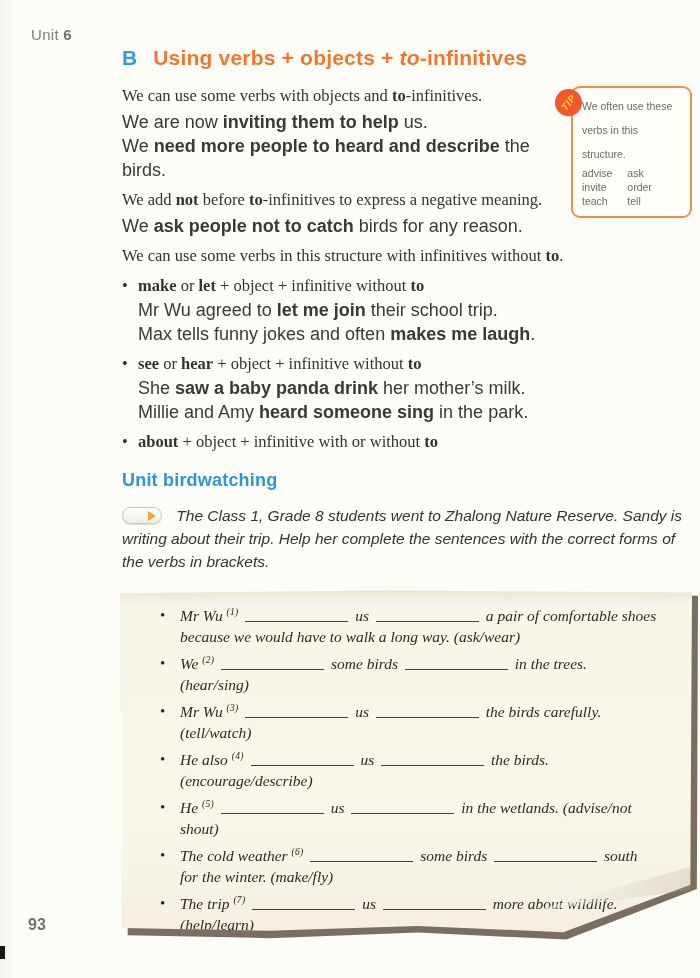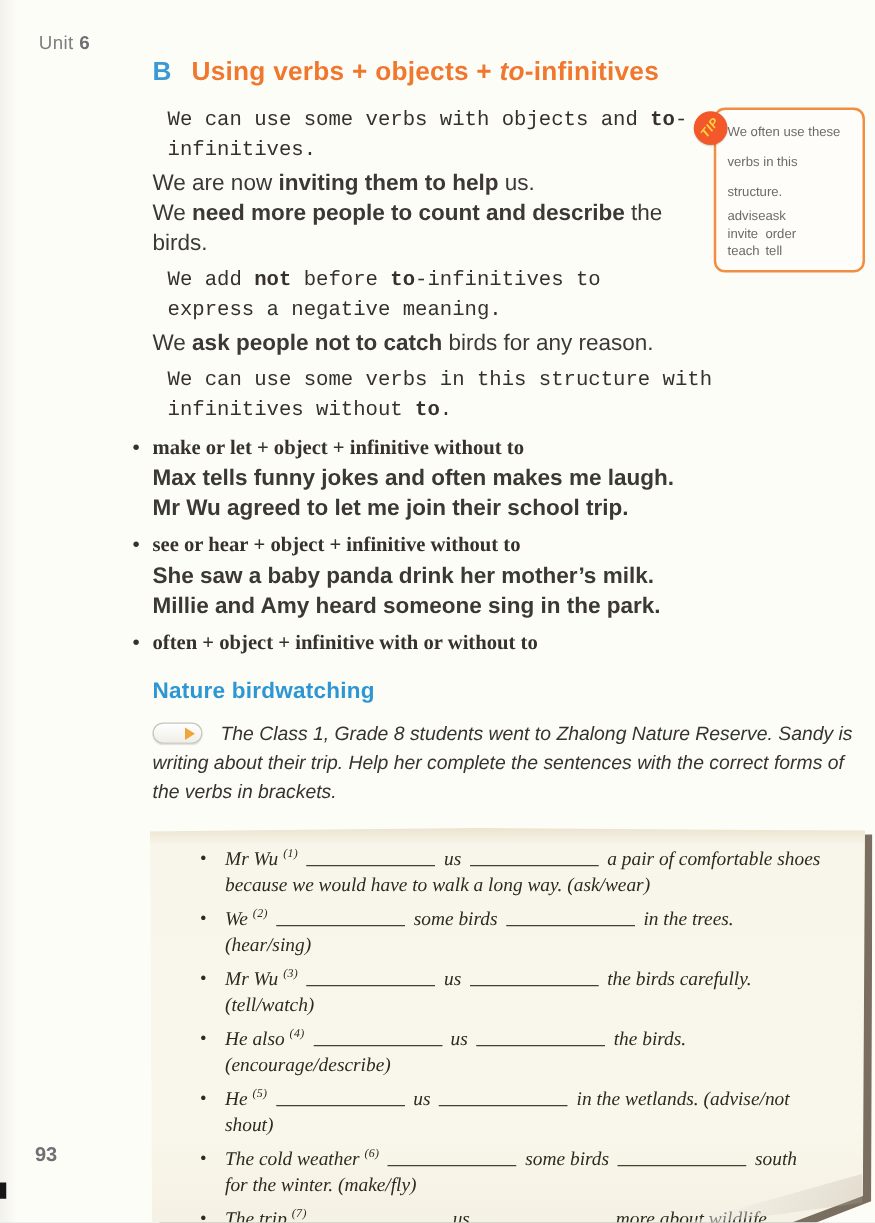--- a/index.html
+++ b/index.html
@@ -37,33 +37,33 @@
   }
   .tip-word {
     color:var(--tip-yellow,#ffd23d); font-style:italic; font-weight:bold; font-size:10px;
     transform:rotate(-52deg); letter-spacing:0.5px;
   }
   .tip-panel {
     margin-left:11px; background:#fffdf9; border:2px solid #f08e44; border-radius:9px;
     padding:6px 6px 7px 9px; font-size:10.5px; color:#6c6b66; line-height:1.35;
   }
   .tip-text { margin:0 0 3px; }
-  .tip-verbs { display:grid; grid-template-columns:auto auto; justify-content:start; }
+  .tip-verbs { display:grid; grid-template-columns:auto auto; column-gap:15px; justify-content:start; }
 
   
   .grammar p { margin:0; line-height:24px; }
   .rule {
-    font-family:Liberation Mono, monospace; font-size:16.5px; color:#36312c;
-    margin:6px 12px 2px !important;
+    font-family:Liberation Serif, serif; font-size:16.5px; color:#36312c;
+    margin:6px 0 2px !important;
   }
   .rule:first-of-type { margin-top:0 !important; }
   .example {
     font-family:"Liberation Sans", sans-serif; font-size:18px; color:#3b3835;
   }
-  .bullet { margin:6px 0 0; position:relative;font-weight:bold; }
+  .bullet { margin:6px 16px 0; position:relative; }
   .bullet-head {
     font-family:"Liberation Serif", serif; font-size:16.5px; color:#36312c; position:relative;
   }
   .bullet-head::before { content:"\2022"; position:absolute; left:-16px; top:0; }
 
   h2.activity-heading {
     clear:both; margin:16px 0 13px; font-size:18px; font-weight:bold;
     color:var(--section-blue,#2d97d3); letter-spacing:0.2px;
   }
 
@@ -150,41 +150,41 @@
               <span>order</span>
               <span>teach</span>
               <span>tell</span>
             </div>
         </div>
       </aside>
 
       <div id="grammar-blocks">
           <p class="rule">We can use some verbs with objects and <b>to</b>-infinitives.</p>
           <p class="example">We are now <b>inviting them to help</b> us.</p>
-          <p class="example">We <b>need more people to count and describe</b> the birds.</p>
+          <p class="example">We <b>need more people to heard and describe</b> the birds.</p>
           <p class="rule">We add <b>not</b> before <b>to</b>-infinitives to express a negative meaning.</p>
           <p class="example">We <b>ask people not to catch</b> birds for any reason.</p>
           <p class="rule">We can use some verbs in this structure with infinitives without <b>to</b>.</p>
           <div class="bullet">
             <p class="bullet-head"><b>make</b> or <b>let</b> + object + infinitive without <b>to</b></p>
+            <p class="example">Mr Wu agreed to <b>let me join</b> their school trip.</p>
             <p class="example">Max tells funny jokes and often <b>makes me laugh</b>.</p>
-            <p class="example">Mr Wu agreed to <b>let me join</b> their school trip.</p>
           </div>
           <div class="bullet">
             <p class="bullet-head"><b>see</b> or <b>hear</b> + object + infinitive without <b>to</b></p>
             <p class="example">She <b>saw a baby panda drink</b> her mother’s milk.</p>
             <p class="example">Millie and Amy <b>heard someone sing</b> in the park.</p>
           </div>
           <div class="bullet">
-            <p class="bullet-head"><b>often</b> + object + infinitive with or without <b>to</b></p>
+            <p class="bullet-head"><b>about</b> + object + infinitive with or without <b>to</b></p>
           </div>
         </div>
     </div>
 
-    <h2 class="activity-heading">Nature birdwatching</h2>
+    <h2 class="activity-heading">Unit birdwatching</h2>
 
     <p class="instructions">
       <span class="audio-pill"><span class="tri"></span></span>
       <span class="instr-text">The Class 1, Grade 8 students went to Zhalong Nature Reserve. Sandy is writing about their trip. Help her complete the sentences with the correct forms of the verbs in brackets.</span>
     </p>
 
     <div class="paper-wrap">
       <div class="paper-shadow"></div>
       <div class="paper">
         <ul class="worksheet" id="worksheet-list">

